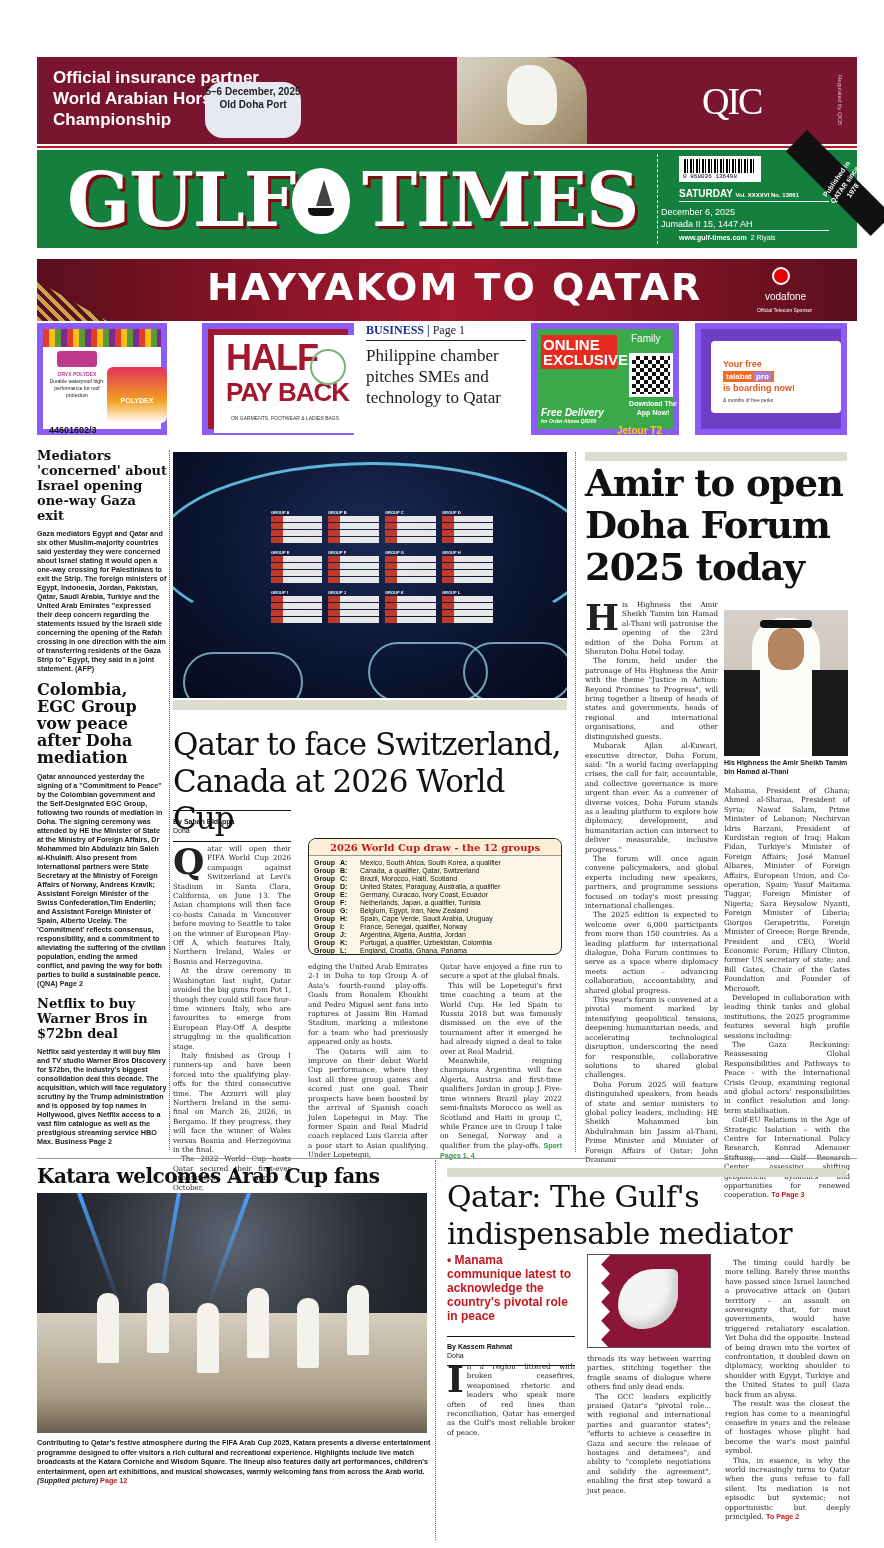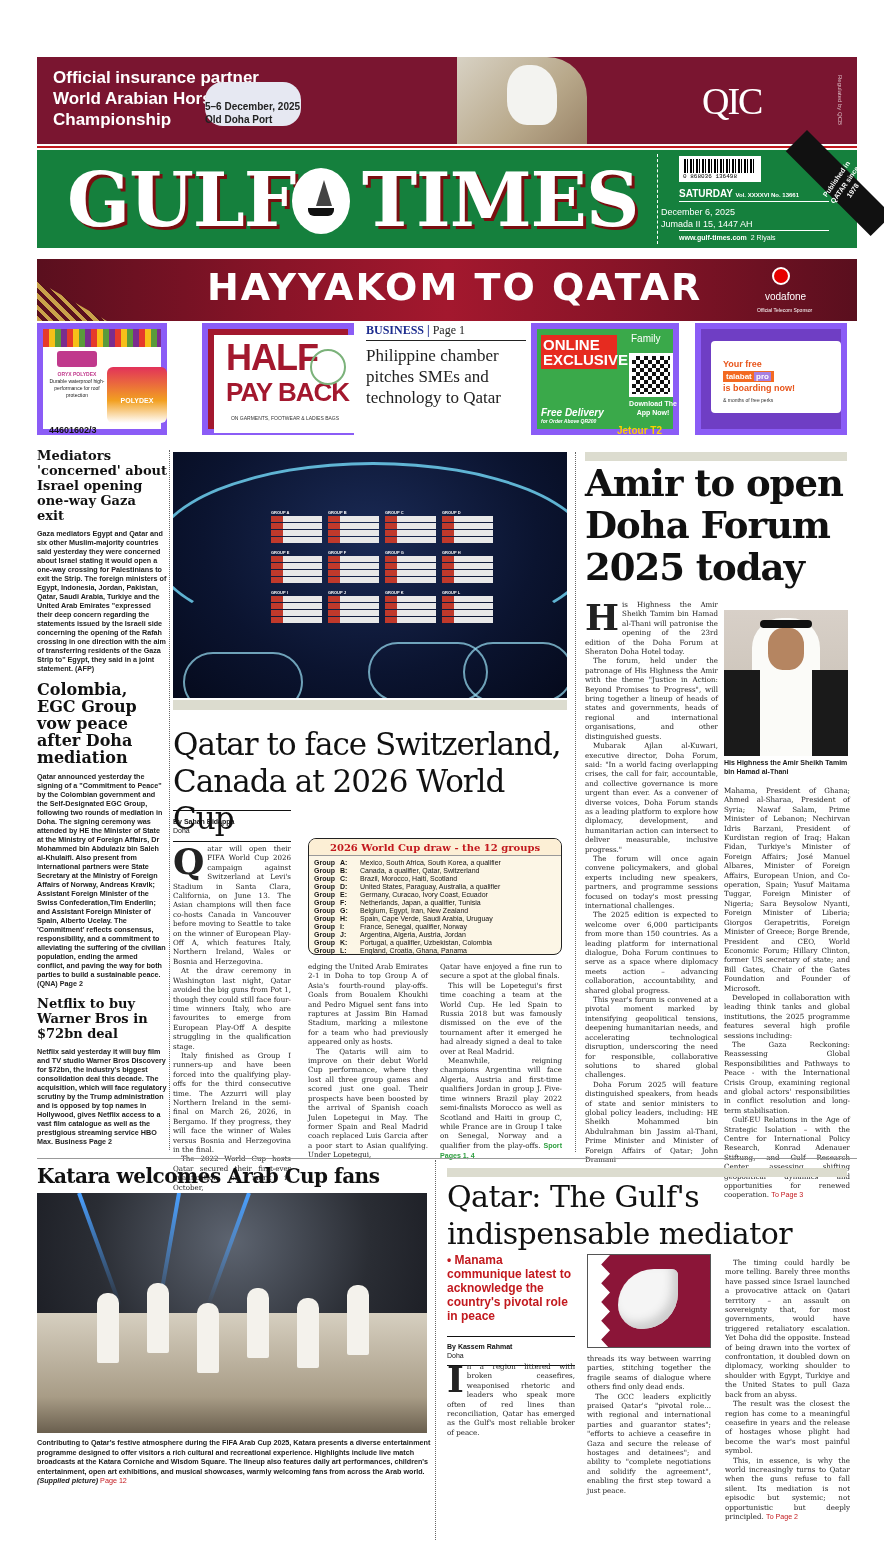--- a/index.html
+++ b/index.html
@@ -1,21 +1,21 @@
 <!DOCTYPE html>
 <html><head>
 <meta charset="utf-8">
 <style>
 *{box-sizing:border-box;margin:0;padding:0}
 body{width:884px;height:1548px;background:#fff;position:relative;overflow:hidden;font-family:"Liberation Serif",serif;color:#111}
 .abs{position:absolute}
 
 #topad{left:37px;top:57px;width:820px;height:87px;background:#7a1530;overflow:hidden}
 #topad .t{left:16px;top:10px;color:#fff;font:bold 17px/21px "Liberation Sans",sans-serif}
-#topad .pill{left:168px;top:25px;width:96px;height:44px;background:#e6e8f2;border-radius:18px;text-align:left;font:bold 10px/13px "Liberation Sans",sans-serif;color:#222;padding-top:18px}
+#topad .pill{left:168px;top:25px;width:96px;height:56px;background:#e6e8f2;border-radius:18px;text-align:center;font:bold 10px/13px "Liberation Sans",sans-serif;color:#222;padding-top:3px}
 #topad .horse{left:270px;top:0;width:130px;height:87px;background:linear-gradient(135deg,#d8d2c4,#b8a88a 60%,#9a8468);border-radius:0 40px 0 0}
 #topad .horse-b{left:310px;top:8px;width:50px;height:60px;background:#f3f3f0;border-radius:40% 50% 30% 40%}
 #topad .logo{left:665px;top:24px;color:#fff;font:38px/40px "Liberation Serif",serif;letter-spacing:-2px}
 #topad .side{left:800px;top:18px;color:#d8b8c0;font:6px "Liberation Sans",sans-serif;writing-mode:vertical-rl}
 .redline{left:37px;top:146px;width:820px;height:2px;background:#c2191e}
 
 #mast{left:37px;top:150px;width:820px;height:98px;background:#15803d}
 #mast .title{left:30px;top:6px;color:#fff;font:bold 74px/88px "DejaVu Serif",serif;letter-spacing:-1px;text-shadow:3px 3px 0 #7a0e10}
 #mast .emb{left:255px;top:18px;width:58px;height:66px;background:#fff;border-radius:50%}
 #mast .emb:after{content:"";position:absolute;left:16px;top:40px;width:26px;height:8px;background:#111;border-radius:0 0 6px 6px}
@@ -96,21 +96,21 @@
 .grow .g{width:26px;font-weight:bold;color:#222}
 .grow .l{width:20px;font-weight:bold}
 .grow .t{flex:1}
 .col3{font:7.1px/9.4px "DejaVu Serif",serif;color:#222;text-align:justify}
 .col3 .drop{float:left;font:bold 36px/30px "DejaVu Serif",serif;margin-right:3px;margin-top:2px}
 .ind{text-indent:8px}
 #wcc1{left:173px;top:844px;width:118px}
 #wcc2{left:308px;top:962px;width:120px}
 #wcc3{left:440px;top:962px;width:122px}
 .grn{color:#2e9e3f;font-family:"Liberation Sans",sans-serif;font-weight:bold}
-.redlink{color:#c2191e;font-family:"Liberation Sans",sans-serif;font-weight:normal}
+.redlink{color:#c2191e;font-family:"Liberation Sans",sans-serif;font-weight:bold}
 
 .rstrip{left:585px;top:452px;width:262px;height:9px;background:#dcdccf}
 #dfhd{left:585px;top:462px;width:270px;font:bold 37px/42px "DejaVu Serif",serif;color:#111;letter-spacing:-1px}
 #dfc1{left:585px;top:600px;width:133px}
 #dfimg{left:724px;top:610px;width:124px;height:146px;background:linear-gradient(#d8d0c8,#c4bcb0)}
 #dfimg .ghutra{left:28px;top:8px;width:68px;height:138px;background:#fbfbf8;border-radius:30px 30px 0 0}
 #dfimg .face{left:44px;top:18px;width:36px;height:42px;background:#b58561;border-radius:40%}
 #dfimg .bisht{left:0;top:60px;width:36px;height:86px;background:#1a1a1a}
 #dfimg .bisht2{left:88px;top:60px;width:36px;height:86px;background:#1a1a1a}
 #dfimg .agal{left:36px;top:10px;width:52px;height:8px;background:#111;border-radius:4px}

